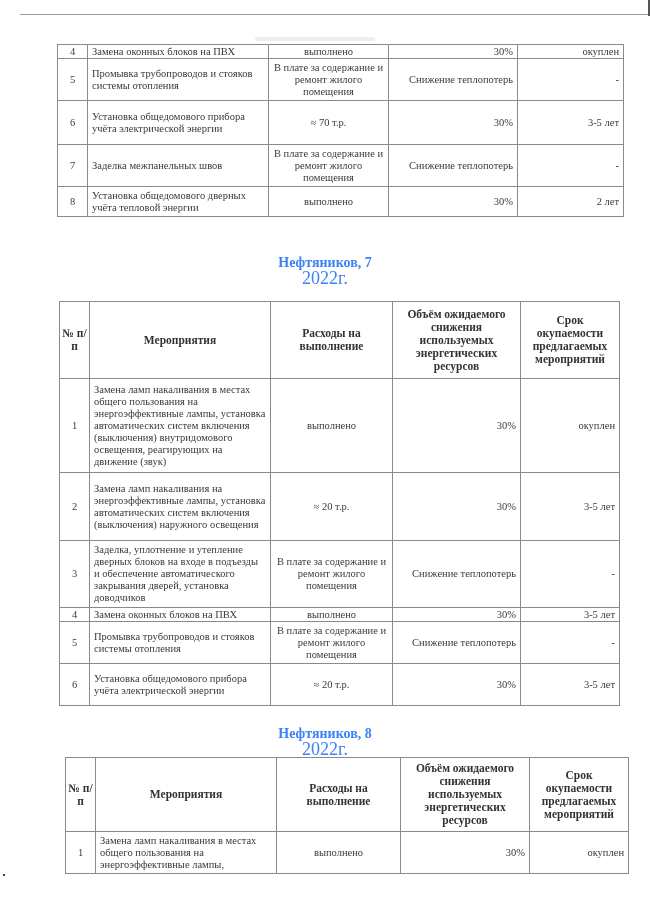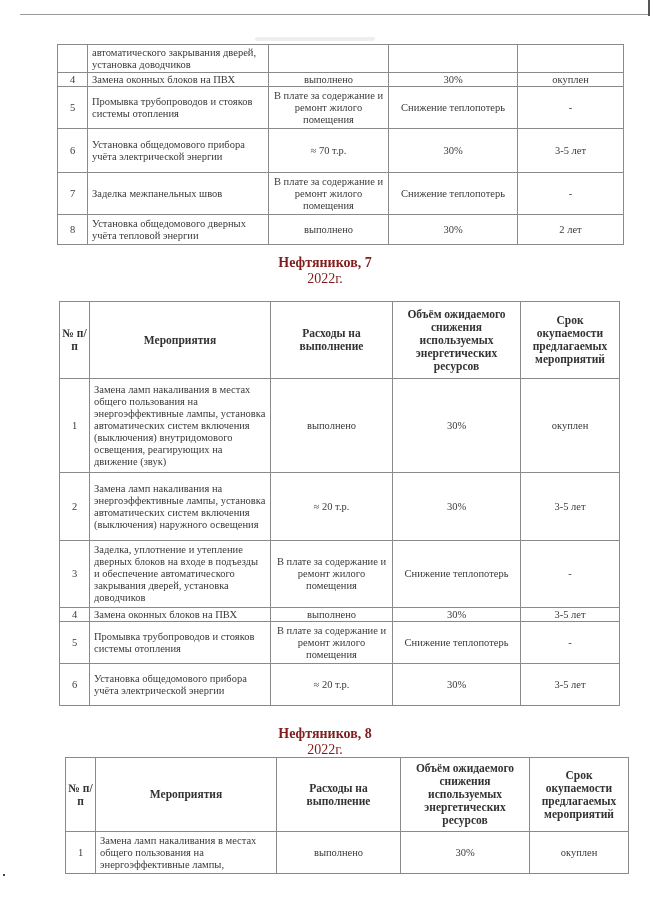--- a/index.html
+++ b/index.html
@@ -30,52 +30,45 @@
   table.grid td, table.grid th {
     border: 1px solid #8a8a8a; padding: 0 4px; vertical-align: middle;
   }
   table.grid th {
     font-weight: bold; font-size: 11.5px; line-height: 13px; text-align: center; color: #333;
   }
   td.num { text-align: center; padding: 0; }
   td.act { text-align: left; }
   td.cost { text-align: center; }
   td.cost.left { text-align: center; }
-  td.vol, td.pay { text-align: center; }
+  td.vol, td.pay { text-align: right; }
   .heading {
     position: absolute; left: 0; width: 650px; text-align: center;
-    font-family: "Liberation Serif", "DejaVu Serif", serif; color: #7f1d1d;
+    font-family: "Liberation Serif", "DejaVu Serif", serif; color: #3b82f6;
   }
   .heading .addr { font-weight: bold; font-size: 14px; line-height: 16px; display: block; }
-  .heading .year { font-size: 14px; line-height: 15px; display: block; }
+  .heading .year { font-size: 18px; line-height: 15px; display: block; }
 </style>
 </head>
 <body>
 
 <div class="top-line"></div>
 <div class="top-edge"></div>
 <div class="scan-smudge"></div>
 <div class="dot"></div>
 
 <table class="grid" style="left:57px; top:44px; width:566px;">
   <colgroup>
       <col style="width:30px">
       <col style="width:181px">
       <col style="width:120px">
       <col style="width:129px">
       <col style="width:106px">
     </colgroup>
   <tbody>
-      <tr style="height:28px">
-    <td class="num"></td>
-    <td class="act">автоматического закрывания дверей, установка доводчиков</td>
-    <td class="cost"></td>
-    <td class="vol"></td>
-    <td class="pay"></td>
-  </tr>
   <tr style="height:14px">
     <td class="num">4</td>
     <td class="act">Замена оконных блоков на ПВХ</td>
     <td class="cost">выполнено</td>
     <td class="vol">30%</td>
     <td class="pay">окуплен</td>
   </tr>
   <tr style="height:42px">
     <td class="num">5</td>
     <td class="act">Промывка трубопроводов и стояков системы отопления</td>

